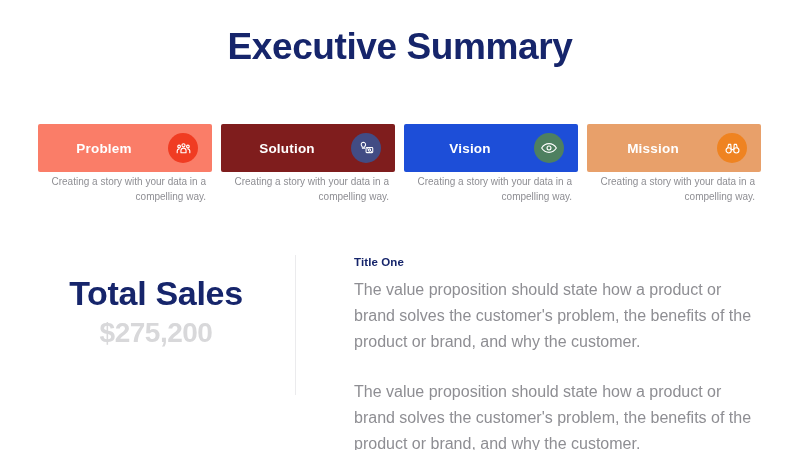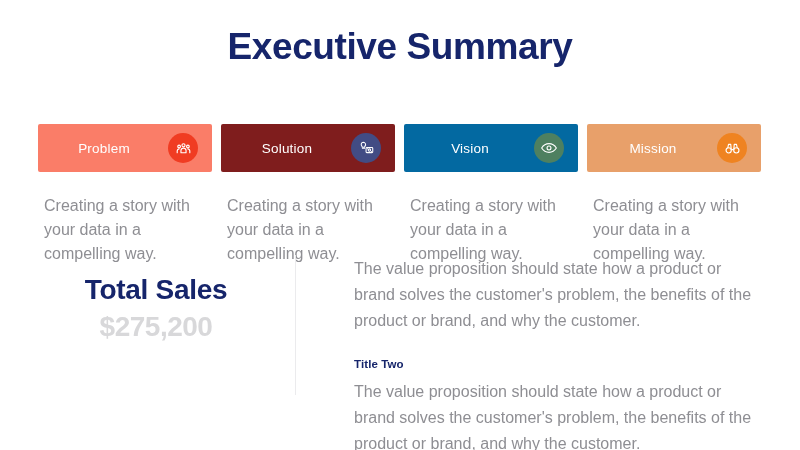--- a/index.html
+++ b/index.html
@@ -44,58 +44,58 @@
   .card{
     height:48px;
     border-radius:2px;
     display:flex;
     align-items:center;
     justify-content:center;
     position:relative;
   }
   .card-label{
     font-size:13.5px;
-    font-weight:normal;
+    font-weight:bold;
     color:#ffffff;
     letter-spacing:0.2px;
     margin-right:42px;
   }
   .card-badge{
     position:absolute;
     right:14px;top:50%;
     transform:translateY(-50%);
     width:30px;height:30px;
     border-radius:50%;
     display:flex;
     align-items:center;
     justify-content:center;
   }
   .card-badge svg{display:block;}
   .card-caption{
-    margin-top:22px;
-    text-align:left;
-    font-size:16px;
+    margin-top:2px;
+    text-align:right;
+    font-size:10px;
     line-height:1.5;
     color:#8e8e93;
     padding:0 6px;
   }
 
   
   .lower{
     position:absolute;
     left:0;top:250px;right:0;bottom:0;
   }
   .stat-block{
     position:absolute;
     left:38px;top:25px;
     width:236px;
     text-align:center;
   }
   .stat-label{
-    font-size:28px;
+    font-size:34px;
     font-weight:bold;
     color:#16256b;
     letter-spacing:-0.3px;
     line-height:1.1;
   }
   .stat-value{
     margin-top:6px;
     font-size:28px;
     font-weight:bold;
     color:#d8d8da;
@@ -170,21 +170,21 @@
               <circle cx="16.1" cy="14.2" r="1.7"></circle>
               <path d="M13.2 12.2h.01M19 16.2h.01"></path>
             </svg>
           </span>
         </span>
       </div>
       <div class="card-caption">Creating a story with your data in a compelling way.</div>
     </div>
 
     <div class="card-col">
-      <div class="card" style="background:#0369a1;">
+      <div class="card" style="background:#1d4ed8;">
         <span class="card-label">Vision</span>
         <span class="card-badge" style="background:#4e8060;">
           <span>
             <svg width="18" height="18" viewBox="0 0 24 24" fill="none" stroke="#ffffff" stroke-width="1.5" stroke-linecap="round" stroke-linejoin="round">
               <path d="M2.2 12S5.8 6.2 12 6.2 21.8 12 21.8 12 18.2 17.8 12 17.8 2.2 12 2.2 12z"></path>
               <circle cx="12" cy="12" r="2.6"></circle>
             </svg>
           </span>
         </span>
       </div>
@@ -215,23 +215,23 @@
 
     <div class="stat-block">
       <div class="stat-label">Total Sales</div>
       <div class="stat-value">$275,200</div>
     </div>
 
     <div class="divider"></div>
 
     <div class="text-col">
       <div class="text-item">
+        <div class="item-title">Title One</div>
         <div class="item-body">The value proposition should state how a product or brand solves the customer's problem, the benefits of the product or brand, and why the customer.</div>
       </div>
       <div class="text-item">
-        <div class="item-title">Title Two</div>
         <div class="item-body">The value proposition should state how a product or brand solves the customer's problem, the benefits of the product or brand, and why the customer.</div>
       </div>
     </div>
 
   </div>
 
 </div>
 
 </body></html>

